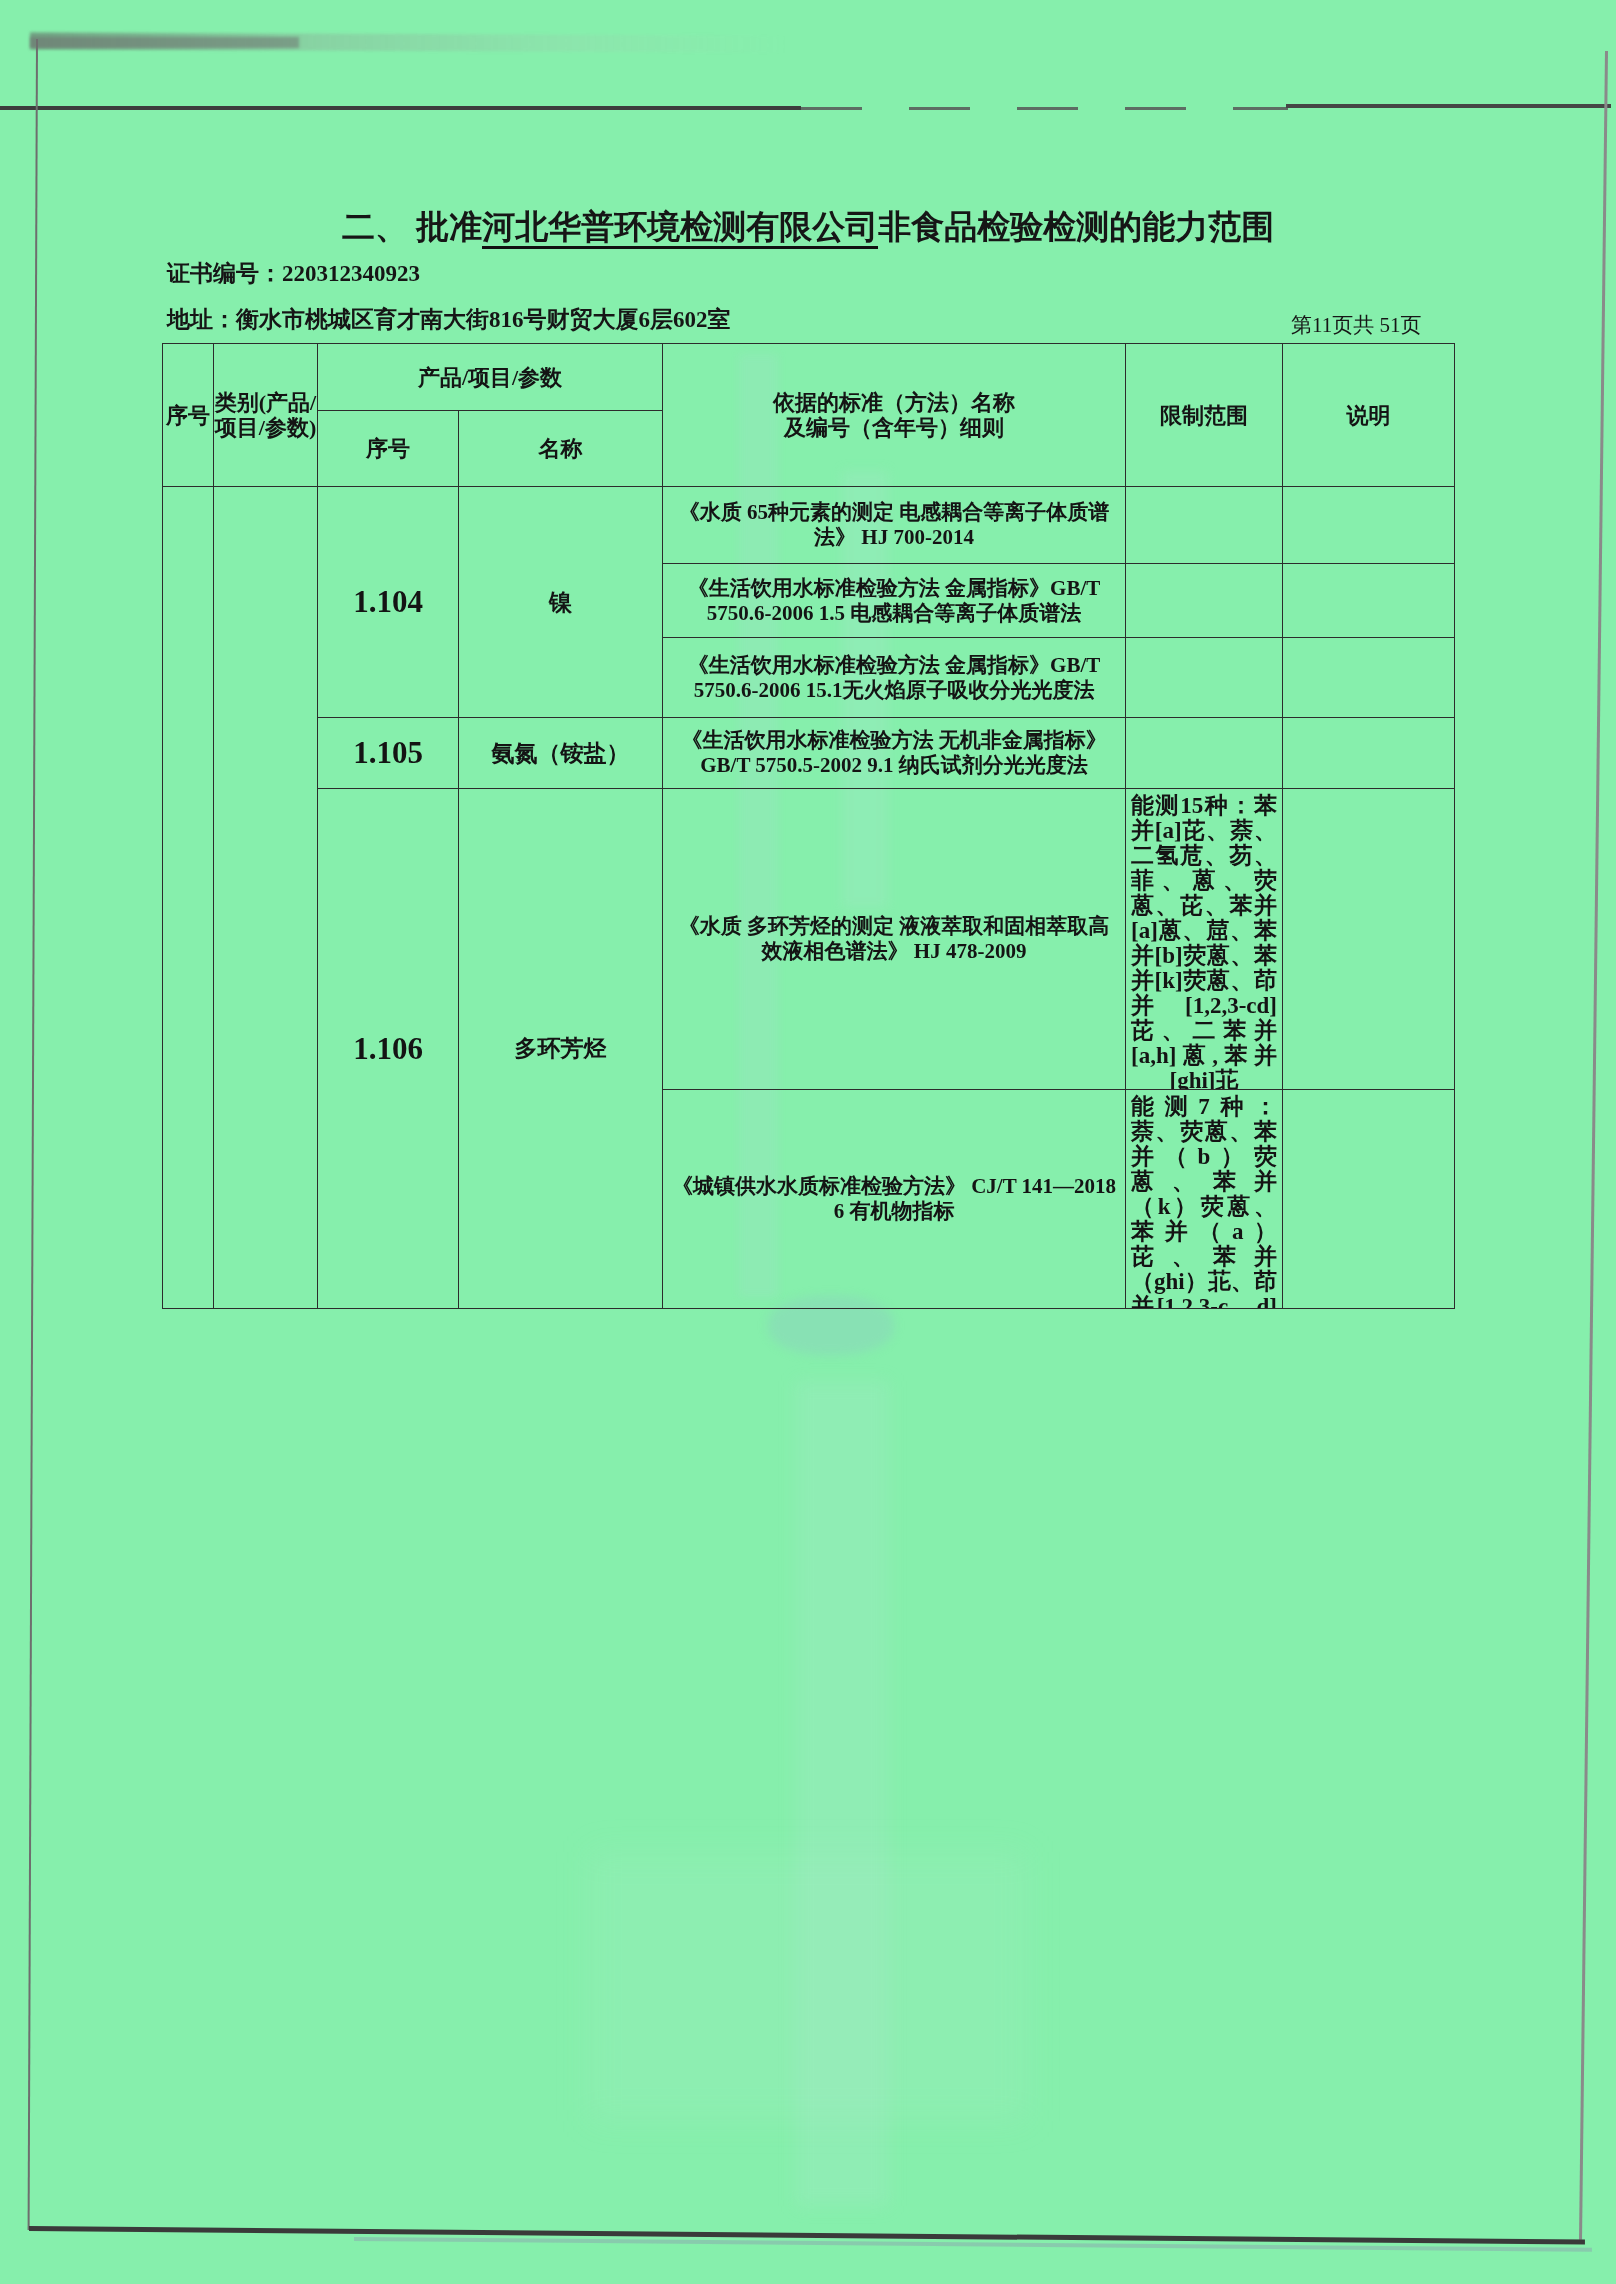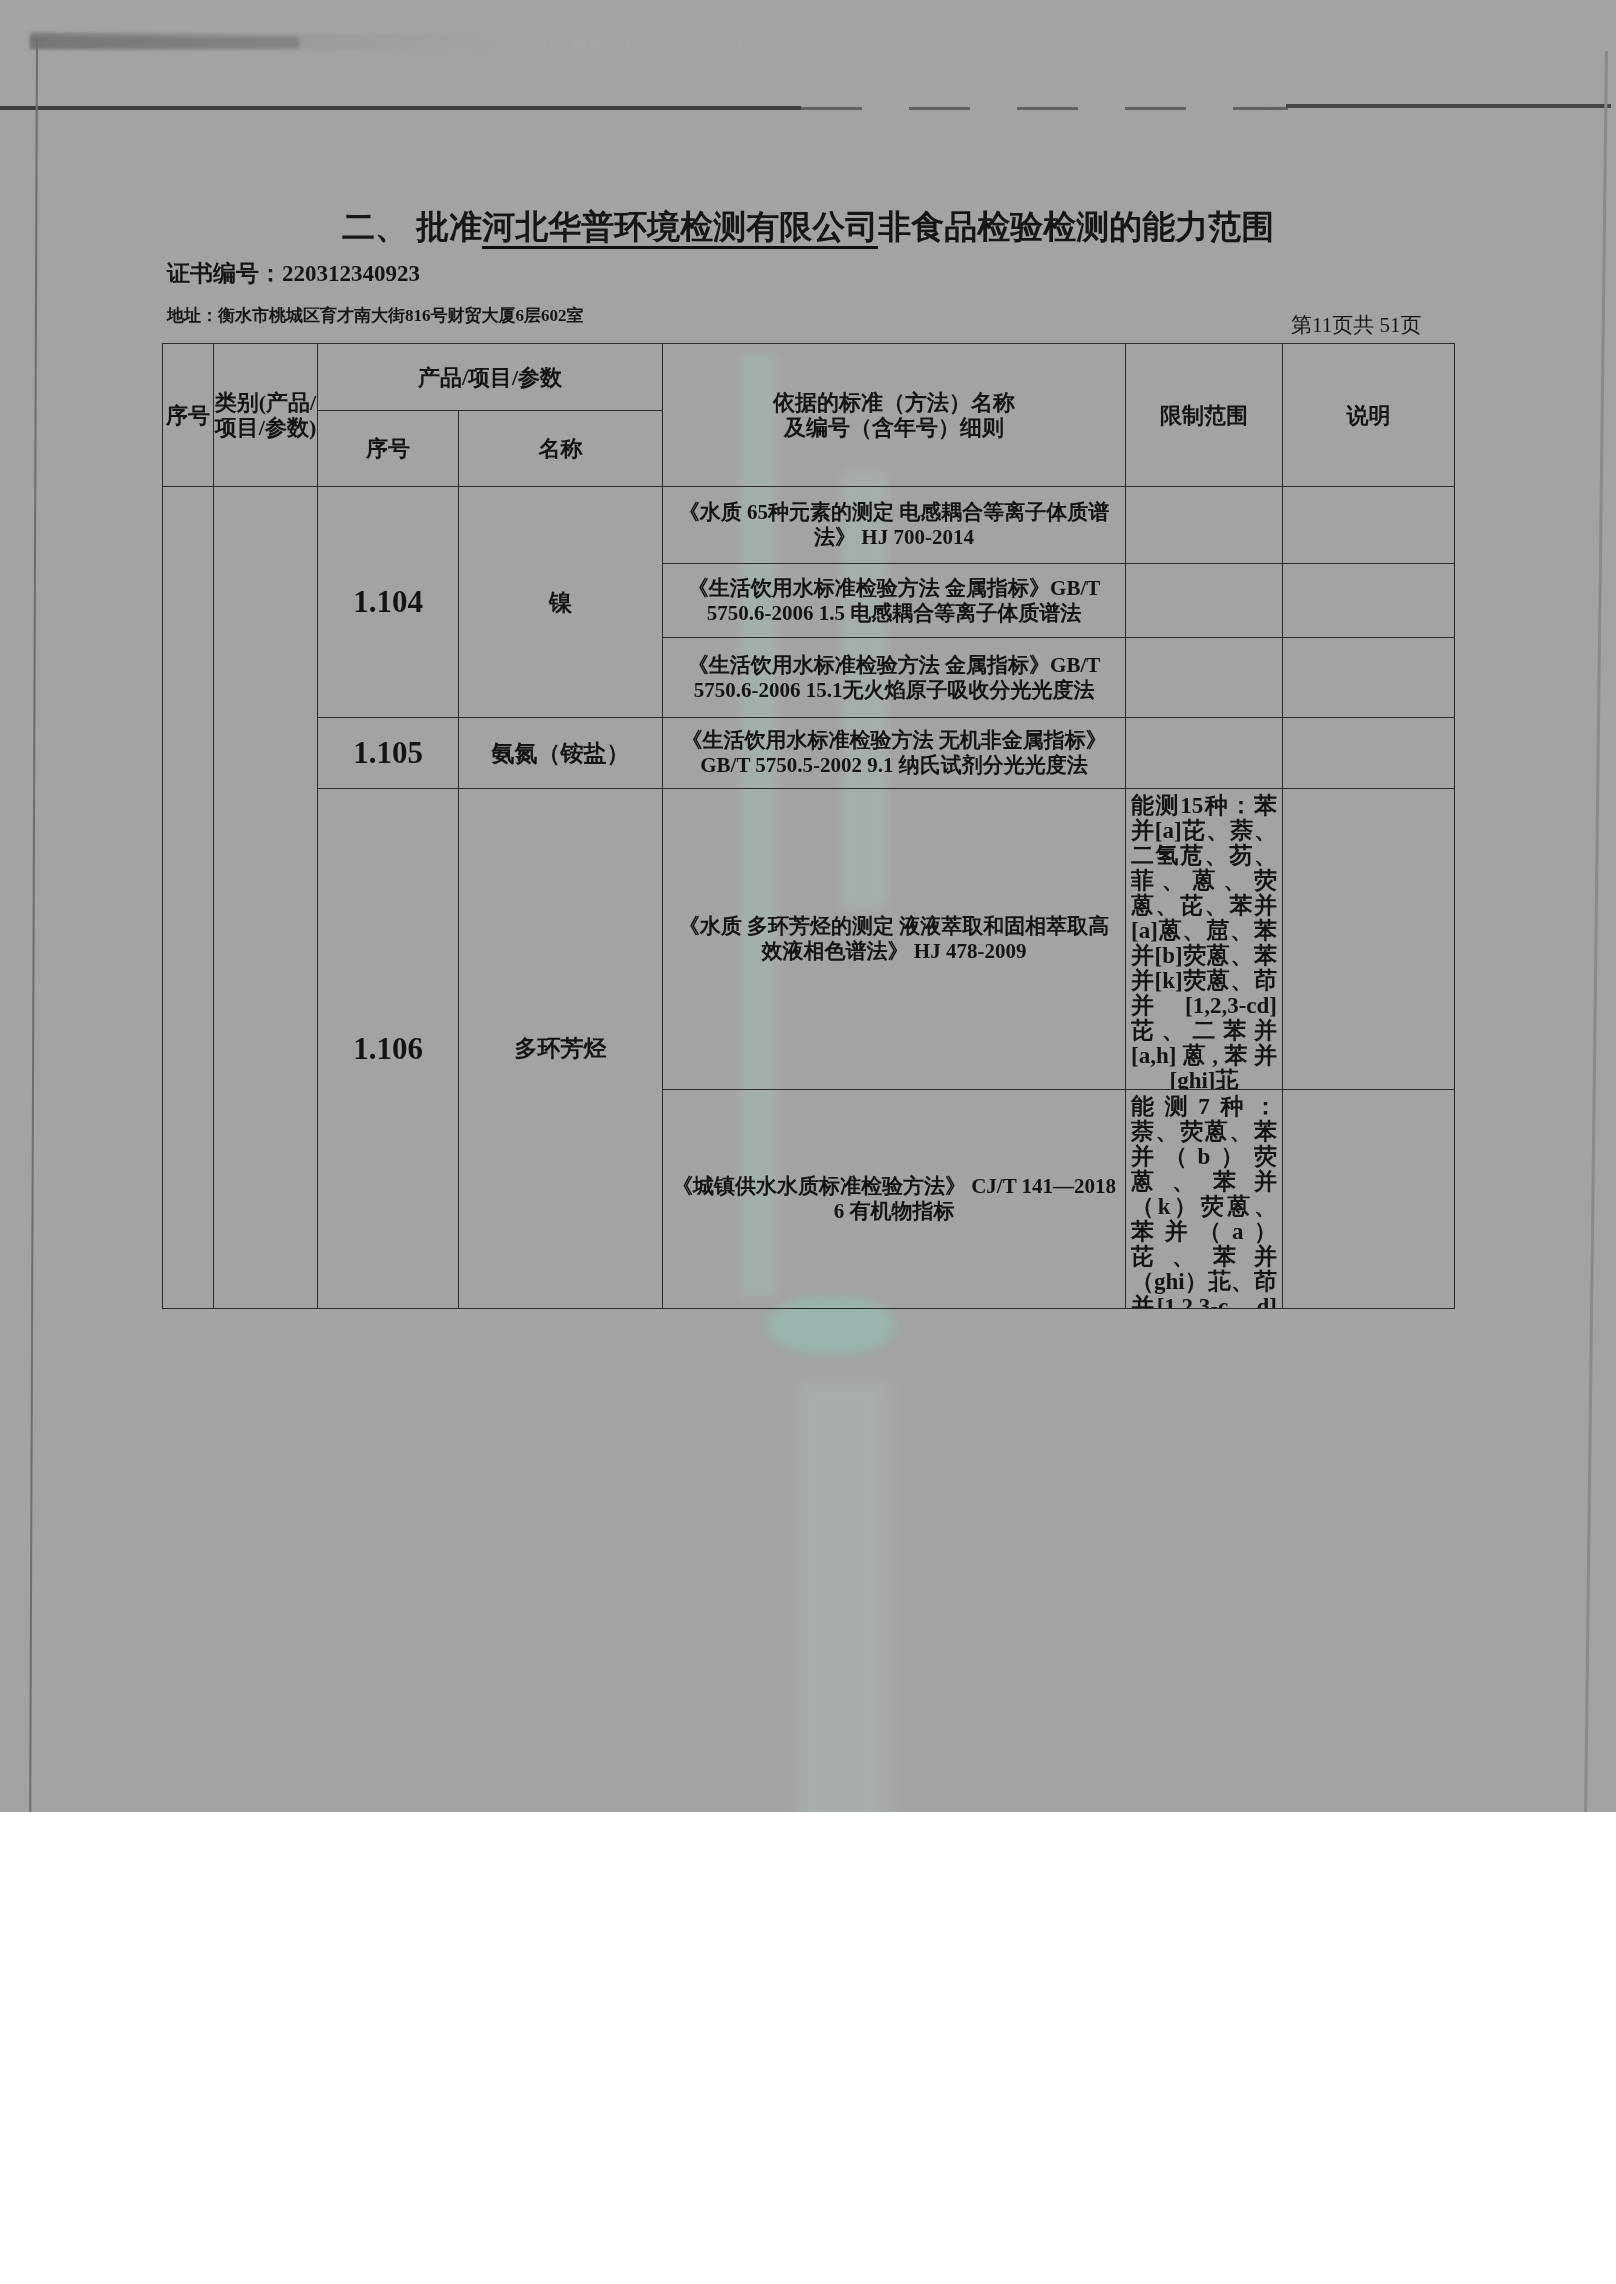--- a/index.html
+++ b/index.html
@@ -3,22 +3,22 @@
 <meta charset="utf-8">
 <style>
   html,body { margin:0; padding:0; }
   body {
     width:1616px; height:2284px;
     background:#ffffff;
     font-family:"Liberation Serif","DejaVu Serif",serif;
     color:#161616;
   }
   .canvas {
-    position:relative; width:1616px; height:1812px;
-    background:#a3a3a3; overflow:hidden;
+    position:relative; width:1616px; height:2284px;
+    background:#86efac; overflow:hidden;
   }
 
   
   .edge { position:absolute; background:#787878; }
   .edge-left   { left:36px; top:39px; width:1.7px; height:2191px; transform:rotate(0.22deg); transform-origin:top center; background:#6e6e6e; }
   .edge-right  { left:1605px; top:51px; width:2.5px; height:2189px; transform:rotate(0.68deg); transform-origin:top center; background:#8a8a8a; }
   .edge-bottom { left:29px; top:2226px; width:1556px; height:5px; transform:rotate(0.5deg); transform-origin:left center; background:#3a3a3a; }
   .edge-bottom-shadow { position:absolute; left:354px; top:2237px; width:1238px; height:4.2px; background:rgba(140,160,175,.45); transform:rotate(0.5deg); transform-origin:left center; }
   .topline-left  { position:absolute; left:0; top:106px; width:801px; height:4.2px; background:#3d3d3d; }
   .topline-mid   { position:absolute; left:801px; top:107px; width:487px; height:3.4px;
@@ -35,21 +35,21 @@
   .streak-d { left:796px; top:1381px; width:93px; height:825px; background:rgba(195,230,222,.16); filter:blur(8.4px); }
   .streak-e { left:589px; top:1852px; width:438px; height:269px; background:rgba(210,235,230,.10); filter:blur(17px); }
 
   
   .doc-title {
     position:absolute; left:0; top:205px; width:1616px;
     text-align:center; font-size:33px; font-weight:bold; white-space:nowrap;
   }
   .doc-title .u { border-bottom:3.4px solid #111; padding-bottom:0.8px; }
   .cert-line { position:absolute; left:167px; top:258px; font-size:23px; font-weight:bold; white-space:nowrap; }
-  .addr-line { position:absolute; left:167px; top:304px; font-size:17px; font-weight:bold; white-space:nowrap; }
+  .addr-line { position:absolute; left:167px; top:304px; font-size:23px; font-weight:bold; white-space:nowrap; }
   .page-indicator { position:absolute; left:1291px; top:311px; font-size:21px; font-weight:normal; white-space:nowrap; }
 
   
   table.cap {
     position:absolute; left:162px; top:343px; width:1291px;
     border-collapse:collapse; table-layout:fixed;
   }
   table.cap td {
     border:1.7px solid #2c2c2c;
     font-weight:bold; color:#141414;

